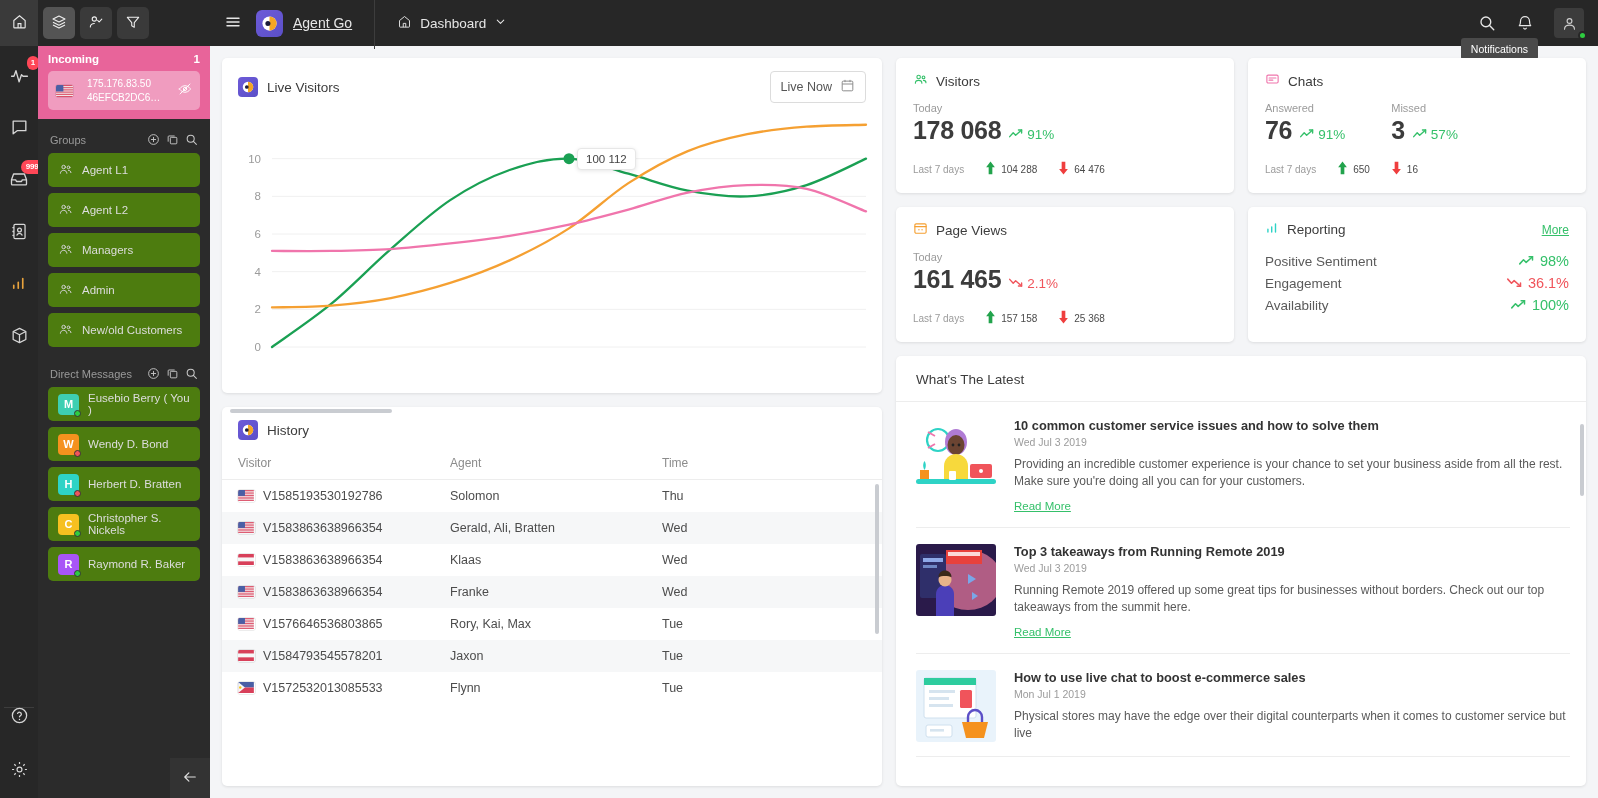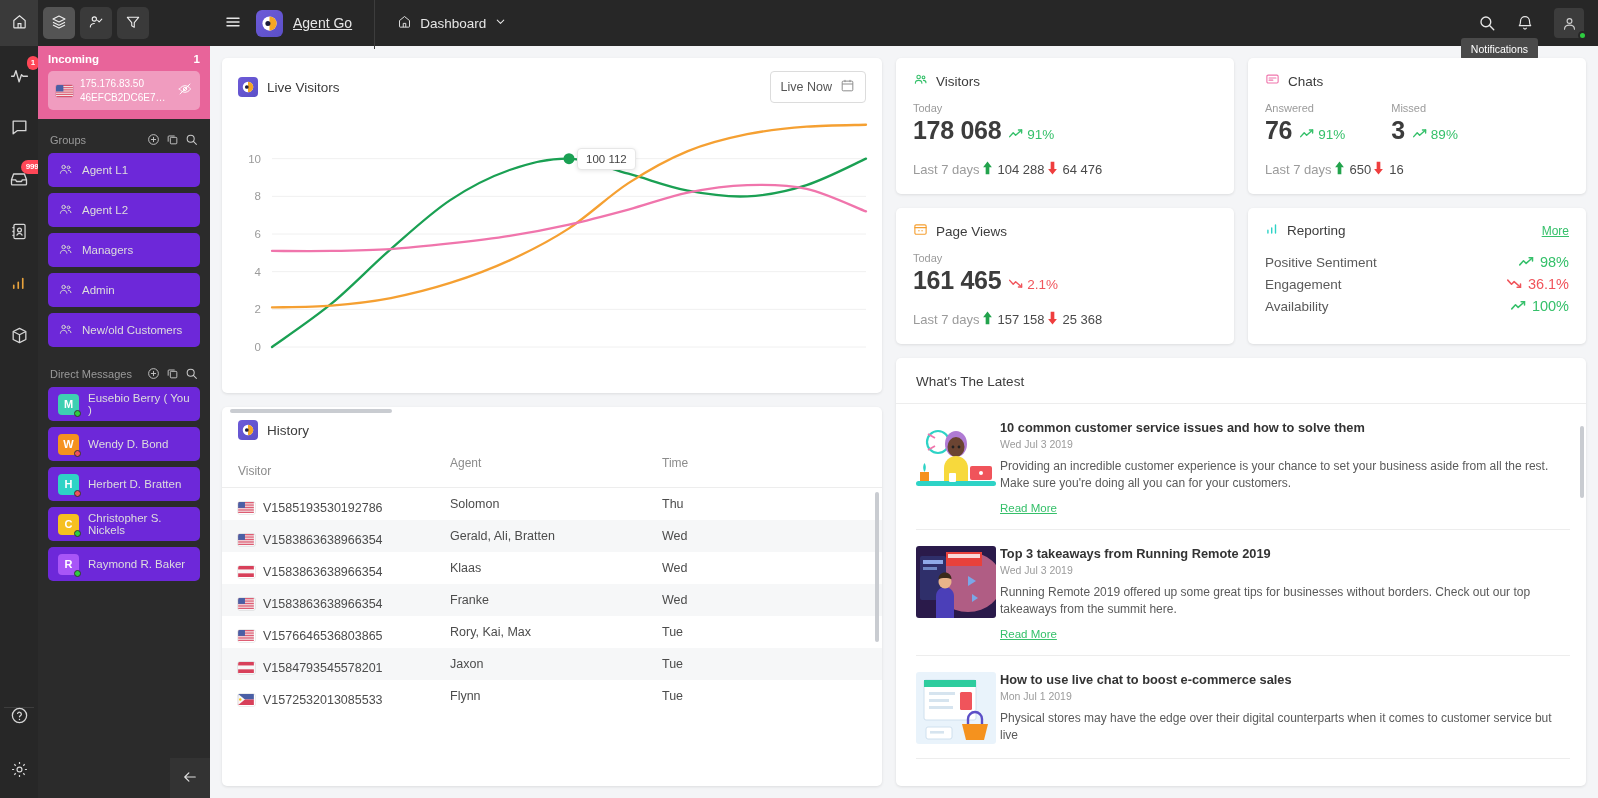--- a/index.html
+++ b/index.html
@@ -32,29 +32,29 @@
   .rail-bottom { position:absolute; bottom:14px; left:0; width:38px; display:flex; flex-direction:column; align-items:center; gap:24px; }
   .rail-sep { position:absolute; bottom:90px; left:4px; width:30px; height:1px; background:#3d3d3d; }
 
   
   .leftpanel { width:172px; flex:0 0 172px; background:#2b2b2b; position:relative; display:flex; flex-direction:column; }
   .lp-toolbar { height:46px; display:flex; align-items:center; gap:5px; padding-left:5px; background:#272727; }
   .lp-btn { width:32px; height:32px; border-radius:5px; background:#3a3a3a; display:flex; align-items:center; justify-content:center; cursor:pointer; }
   .lp-btn.active { background:#545454; }
   .incoming { background:#e8649a; padding:7px 10px 9px 10px; }
   .inc-head { display:flex; justify-content:space-between; align-items:center; color:#fff; font-size:11.5px; font-weight:700; margin-bottom:6px; }
-  .inc-card { background:#f09cbf; border-radius:5px; padding:6px 8px; display:flex; align-items:center; gap:7px; cursor:pointer; }
+  .inc-card { background:#f09cbf; border-radius:5px; padding:6px 8px; display:flex; align-items:center; gap:14px; cursor:pointer; }
   .inc-txt { flex:1; min-width:0; color:#fff; font-size:10px; line-height:1.35; }
   .inc-txt div { white-space:nowrap; overflow:hidden; text-overflow:ellipsis; }
   .flag { width:17px; height:12px; flex:0 0 17px; border-radius:1.5px; overflow:hidden; position:relative; box-shadow:0 0 0 0.5px rgba(0,0,0,.15); }
   .sec-head { display:flex; align-items:center; justify-content:space-between; padding:14px 12px 7px 12px; color:#9a9a9a; font-size:11px; }
   .sec-head .acts { display:flex; gap:6px; align-items:center; }
   .sec-head .acts span { cursor:pointer; display:flex; }
   .litem {
-    margin:0 10px 6px 10px; background:#6d28d9; border-radius:5px; height:34px;
+    margin:0 10px 6px 10px; background:#4d7c0f; border-radius:5px; height:34px;
     display:flex; align-items:center; gap:9px; padding:0 10px; color:#ddd; font-size:11.5px; cursor:pointer;
   }
   .avatar { width:21px; height:21px; border-radius:4px; flex:0 0 21px; display:flex; align-items:center; justify-content:center; color:#fff; font-size:11px; font-weight:700; position:relative; }
   .dot { position:absolute; right:-2px; bottom:-2px; width:7px; height:7px; border-radius:50%; border:1.5px solid #353535; }
   .collapse { position:absolute; right:0; bottom:0; width:40px; height:40px; background:#333; display:flex; align-items:center; justify-content:center; cursor:pointer; }
 
   
   .main { flex:1; display:flex; flex-direction:column; min-width:0; }
   .topbar { height:46px; background:#272727; display:flex; align-items:center; color:#e6e6e6; flex:0 0 46px; position:relative; }
   .hamb { width:46px; display:flex; align-items:center; justify-content:center; cursor:pointer; }
@@ -85,47 +85,47 @@
 
   
   .statrow { display:flex; gap:14px; }
   .stat { flex:1; padding:14px 17px 16px 17px; min-width:0; }
   .stat-head { display:flex; align-items:center; gap:8px; font-size:13.5px; color:#3c3c3c; margin-bottom:12px; }
   .stat-sub { font-size:11px; color:#9b9b9b; margin-bottom:2px; }
   .stat-big { font-size:25px; font-weight:700; color:#3c3c3c; letter-spacing:-0.3px; }
   .stat-row2 { display:flex; align-items:baseline; gap:8px; }
   .pct { font-size:13.5px; font-weight:400; display:inline-flex; align-items:center; gap:4px; }
   .pct.up { color:#35c06a; } .pct.down { color:#f0545b; }
-  .stat-foot { margin-top:16px; display:flex; align-items:center; gap:2px; font-size:13px; color:#9b9b9b; }
+  .stat-foot { margin-top:16px; display:flex; align-items:center; gap:21px; font-size:10px; color:#9b9b9b; }
   .stat-foot b { color:#4a4a4a; font-weight:400; }
   .fitem { display:flex; align-items:center; gap:5px; }
   .twocol { display:flex; gap:46px; }
 
   
   .rep-row { display:flex; justify-content:space-between; align-items:center; font-size:13.5px; padding:3px 0; color:#5a5a5a; }
   .rep-val { font-weight:400; display:inline-flex; align-items:center; gap:6px; font-size:14.5px; }
   .morelink { margin-left:auto; color:#35c06a; font-size:12px; text-decoration:underline; cursor:pointer; }
 
   
   .histcard { flex:1; overflow:hidden; display:flex; flex-direction:column; }
   .scrollbar-top { position:absolute; top:2px; left:8px; width:162px; height:4px; background:#c9ccd1; border-radius:3px; }
   .thead { display:flex; padding:0 16px; font-size:12px; color:#8c8c8c; border-bottom:1px solid #ededed; padding-bottom:9px; margin-top:16px; }
   .tbody { flex:1; overflow:hidden; position:relative; }
   .trow { display:flex; align-items:center; padding:0 16px; height:32px; font-size:12.5px; color:#4c4c4c; }
   .trow:nth-child(odd) { background:#f6f7f8; }
-  .c1 { width:212px; flex:0 0 212px; display:flex; align-items:center; gap:8px;margin-top:8px; }
+  .c1 { width:212px; flex:0 0 212px; display:flex; align-items:center; gap:8px; }
   .c2 { width:212px; flex:0 0 212px; }
   .c3 { flex:1; }
   .vscroll { position:absolute; right:3px; top:4px; width:4px; height:150px; background:#c9ccd1; border-radius:3px; }
 
   
   .latestcard { flex:1; display:flex; flex-direction:column; overflow:hidden; }
   .latest-title { padding:16px 20px 14px 20px; font-size:13.5px; color:#3c3c3c; border-bottom:1px solid #ededed; }
   .latest-body { flex:1; overflow:hidden; position:relative; padding:0 16px 0 20px; }
-  .post { display:flex; gap:4px; padding:16px 0 14px 0; }
+  .post { display:flex; gap:18px; padding:16px 0 14px 0; }
   .thumb { width:80px; height:72px; flex:0 0 80px; border-radius:3px; overflow:hidden; position:relative; }
   .post-t { font-size:12.8px; font-weight:700; color:#333; margin-bottom:3px; }
   .post-d { font-size:10.5px; color:#9b9b9b; margin-bottom:8px; }
   .post-x { font-size:12px; color:#5a5a5a; line-height:1.45; }
   .readmore { display:inline-block; margin-top:9px; font-size:11.5px; color:#35c06a; text-decoration:underline; cursor:pointer; }
   .lscroll { position:absolute; right:2px; top:22px; width:4px; height:72px; background:#c9ccd1; border-radius:3px; }
 
   svg { overflow: visible; }
 </style>
 </head>
@@ -737,21 +737,21 @@
               </div>
               <div>
                 <div class="stat-sub">Missed</div>
                 <div class="stat-row2">
                   <span class="stat-big">3</span>
                   <span class="pct up">
                     <span><svg width="14" height="11" viewBox="0 0 20 14" fill="none" stroke="#35c06a" stroke-width="2" stroke-linecap="round" stroke-linejoin="round">
                           <path d="M1 11.5 6 6l3.5 3.5L18 2"></path>
                           <path d="M13.5 2H18v4.4"></path>
                         </svg></span>
-                    <span>89%</span>
+                    <span>57%</span>
                   </span>
                 </div>
               </div>
             </div>
             <div class="stat-foot">
               <span>Last 7 days</span>
               <span class="fitem">
                 <span><svg width="11" height="14" viewBox="0 0 12 16" fill="#22a34c">
                       <path d="M6 0.5 11 7H8.1v8.2H3.9V7H1z"></path>
                     </svg></span>

